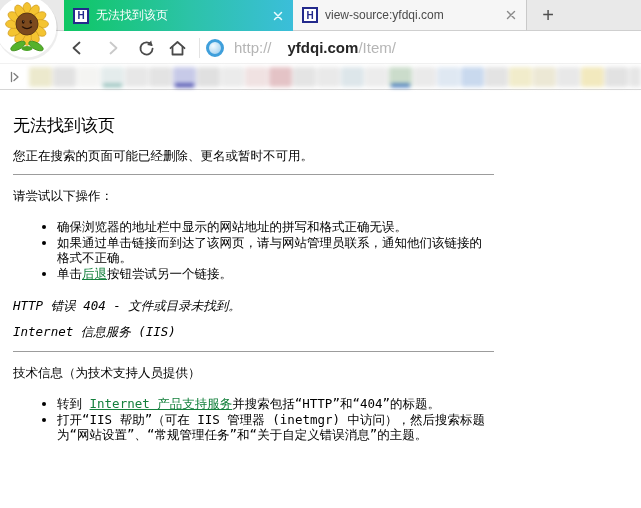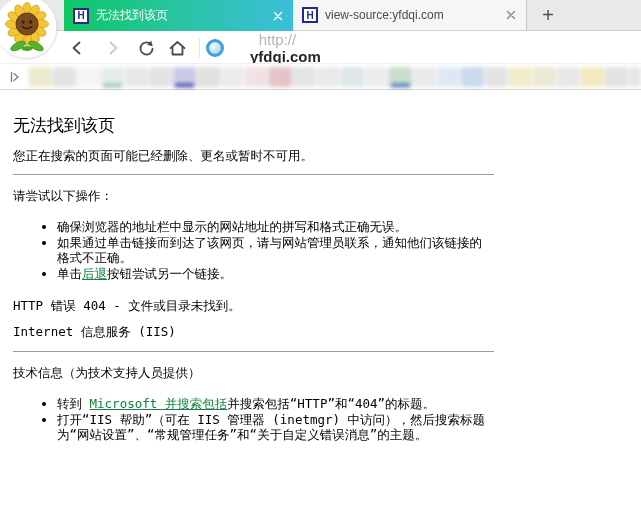--- a/index.html
+++ b/index.html
@@ -32,21 +32,21 @@
   
   .navbar{ position:absolute; top:31px; left:0; width:641px; height:32px; background:#fff; }
   .navbtn{ position:absolute; top:6px; width:22px; height:22px; display:flex;
     align-items:center; justify-content:center; cursor:pointer; }
   .nb-back{ left:66px; } .nb-fwd{ left:102px; } .nb-reload{ left:135px; } .nb-home{ left:166px; }
   .nav-sep{ position:absolute; left:199px; top:7px; width:1px; height:20px; background:#e3e3e3; }
   .globe{ position:absolute; left:206px; top:8px; width:18px; height:18px; border-radius:50%;
     border:3px solid #3f9fdb; background:radial-gradient(circle at 35% 32%, #f2faff 0%, #bfe0f5 55%, #8fc6ea 100%);
     cursor:pointer; }
   .urlbox{ position:absolute; left:234px; top:0; height:32px; display:flex;
-    align-items:center; font-size:15px; color:#b5b5b5; white-space:nowrap; cursor:text;flex-direction:column; }
+    align-items:center; font-size:15px; color:#b5b5b5; white-space:nowrap; cursor:text; }
   .urlbox .domain{ color:#262626; font-weight:bold;margin-left:16px; }
 
   
   .bookmarksbar{ position:absolute; top:63px; left:0; width:641px; height:27px;
     background:#fff; border-top:1px solid #f1f1f1; border-bottom:1px solid #d6d6d6; }
   .expand{ position:absolute; left:7px; top:5px; width:16px; height:16px;
     display:flex; align-items:center; justify-content:center; cursor:pointer; }
   .strip{ position:absolute; left:29px; top:3px; width:612px; height:21px;
     display:flex; gap:1px; overflow:hidden; filter:blur(2px); }
   .bm{ position:relative; width:23px; height:20px; border-radius:2px; flex:0 0 auto; cursor:pointer; }
@@ -59,21 +59,21 @@
   .content{ position:absolute; top:90px; left:0; width:641px; color:#000;
     font-family:"DejaVu Sans Mono","Liberation Mono",monospace; }
   .inner{ width:481px; margin-left:13px; font-size:12.5px; line-height:15px; }
   .inner h1{ font-size:17px; font-weight:400; margin:28px 0 15px; }
   .inner p{ margin:0 0 10px; }
   .inner hr{ border:none; border-top:1px solid #9c9c9c; margin:11px 0 13px; }
   .inner .label{ margin:4px 0 16px; }
   .inner ul{ margin:0 0 17px; padding-left:44px; list-style:disc; }
   .inner li{ margin:0 0 1px; }
   .errline{ line-height:16px; margin:0; }
-  .errblock{ margin:2px 0 1px; }
+  .errblock{ margin:2px 0 1px;font-style:italic; }
   a.errlink{ color:#15803d; text-decoration:underline; cursor:pointer; }
 
   svg .st{ fill:none; stroke:#4a4a4a; stroke-width:1.8; stroke-linecap:round; stroke-linejoin:round; }
   svg .st-light{ stroke:#c9c9c9; }
 </style>
 </head>
 <body>
 
 <div class="screen">
 
@@ -226,21 +226,21 @@
         </li>
       </ul>
       <div class="errblock">
         <p class="errline">HTTP 错误 404 - 文件或目录未找到。</p>
         <p class="errline">Internet 信息服务 (IIS)</p>
       </div>
       <hr>
       <p class="label">技术信息（为技术支持人员提供）</p>
       <ul>
         <li>
-          <span>转到 </span><a class="errlink">Microsoft 并搜索包括</a><span>并搜索包括“HTTP”和“404”的标题。</span>
+          <span>转到 </span><a class="errlink">Internet 产品支持服务</a><span>并搜索包括“HTTP”和“404”的标题。</span>
         </li>
         <li>
           <span>打开“IIS 帮助”（可在 IIS 管理器 (inetmgr) 中访问），然后搜索标题为“网站设置”、“常规管理任务”和“关于自定义错误消息”的主题。</span>
         </li>
       </ul>
     </div>
   </div>
 
 </div>
 

